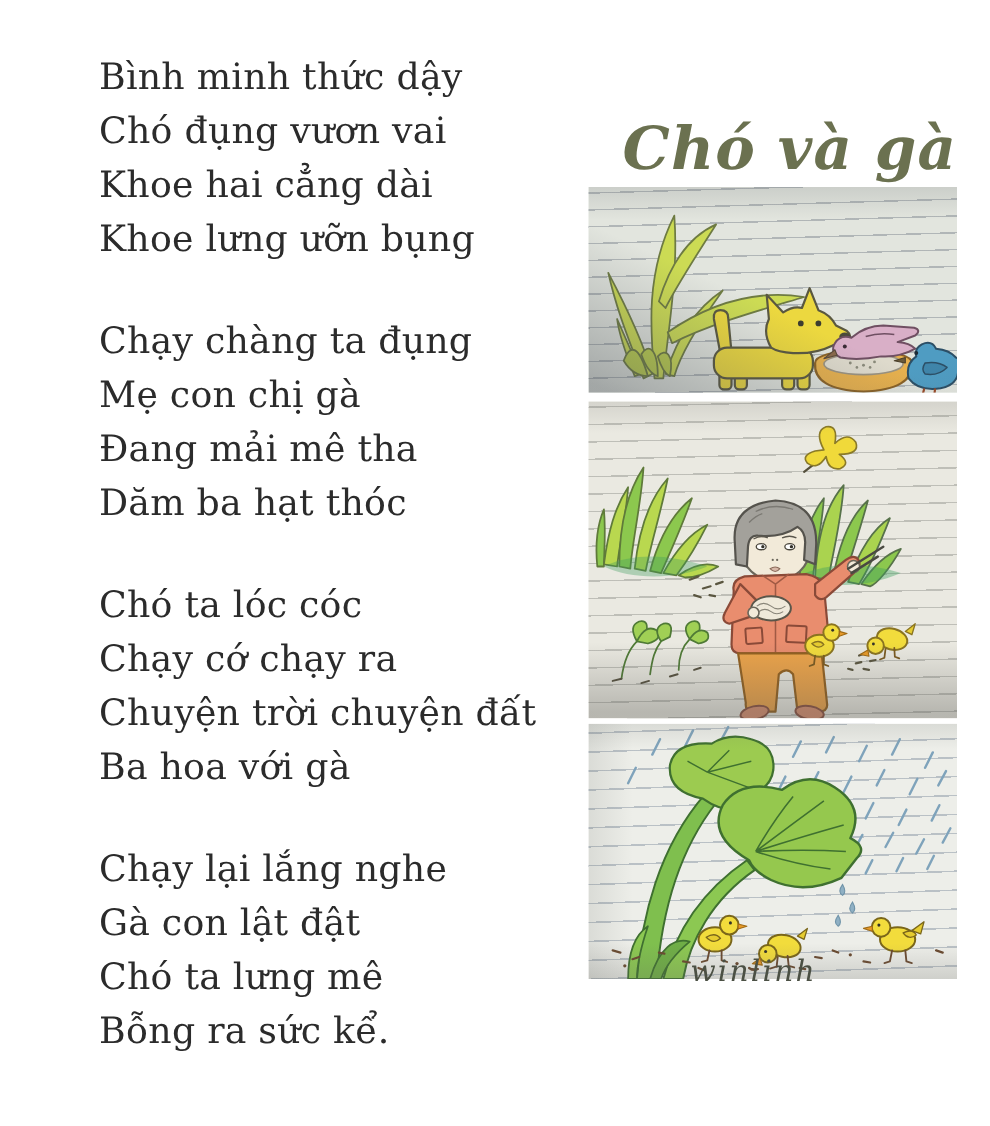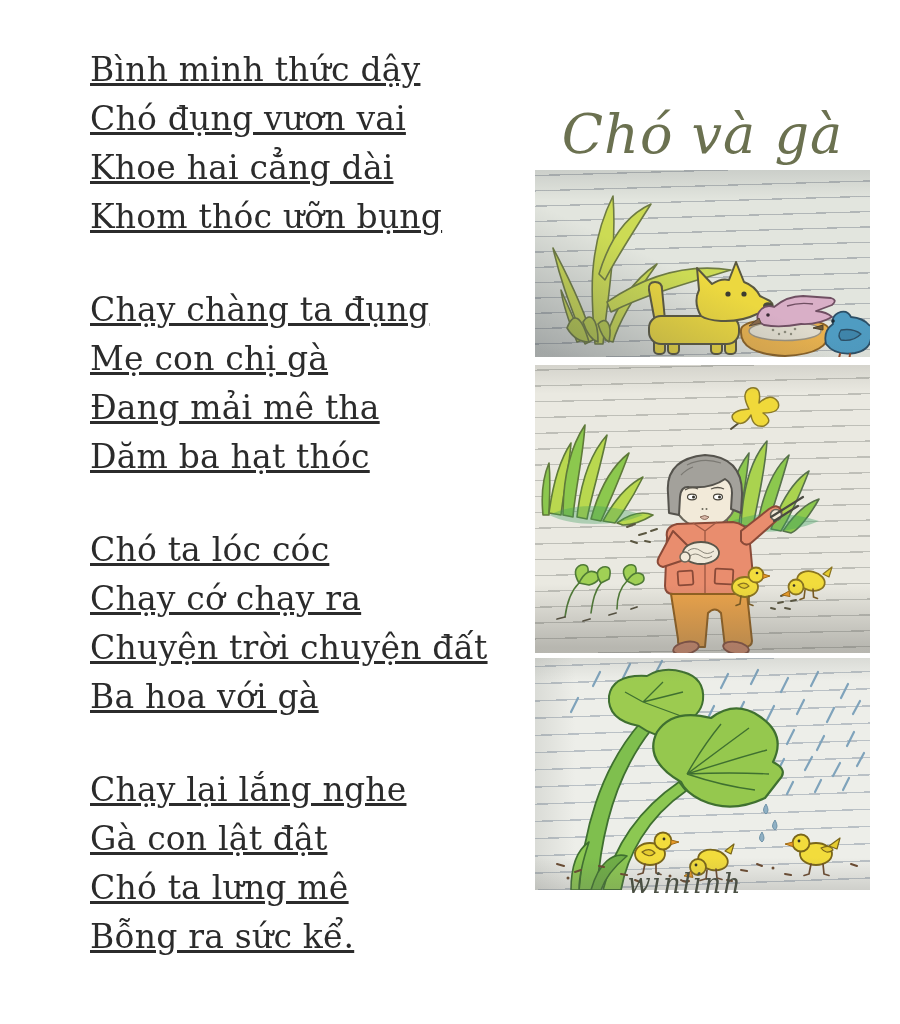--- a/index.html
+++ b/index.html
@@ -6,27 +6,27 @@
   body{
     width:900px;height:1024px;position:relative;background:#ffffff;
     font-family:"DejaVu Serif","Liberation Serif",serif;overflow:hidden;
   }
   
   .poem{
     position:absolute;left:90px;top:45px;width:445px;
     font-size:33px;line-height:49px;color:var(--poem-ink,#2b2b2b);
     letter-spacing:.2px;
   }
-  .stanza{margin:0 0 44px 0;text-decoration:underline;}
+  .stanza{margin:0 0 44px 0;}
   .stanza p{margin:0;}
   
   .title{
     position:absolute;left:535px;top:68px;width:335px;
-    text-align:center;font-size:54px;line-height:62px;
-    font-weight:normal;font-style:italic;letter-spacing:1px;
+    text-align:right;font-size:54px;line-height:62px;
+    font-weight:bold;font-style:italic;letter-spacing:1px;
     color:var(--title-color,#6b7150);
   }
   .panel{
     position:absolute;left:535px;width:335px;overflow:hidden;
   }
   .panel .paper{
     position:absolute;inset:-14px;
     background-image:repeating-linear-gradient(to bottom,
       rgba(0,0,0,0) 0,rgba(0,0,0,0) 14px,
       rgba(122,130,140,.48) 14px,rgba(122,130,140,.48) 15.3px);
@@ -65,21 +65,21 @@
   }
 </style>
 </head>
 <body>
 
 <div class="poem">
   <div class="stanza">
     <p>Bình minh thức dậy</p>
     <p>Chó đụng vươn vai</p>
     <p>Khoe hai cẳng dài</p>
-    <p>Khom thóc ưỡn bụng</p>
+    <p>Khoe lưng ưỡn bụng</p>
   </div>
   <div class="stanza">
     <p>Chạy chàng ta đụng</p>
     <p>Mẹ con chị gà</p>
     <p>Đang mải mê tha</p>
     <p>Dăm ba hạt thóc</p>
   </div>
   <div class="stanza">
     <p>Chó ta lóc cóc</p>
     <p>Chạy cớ chạy ra</p>

